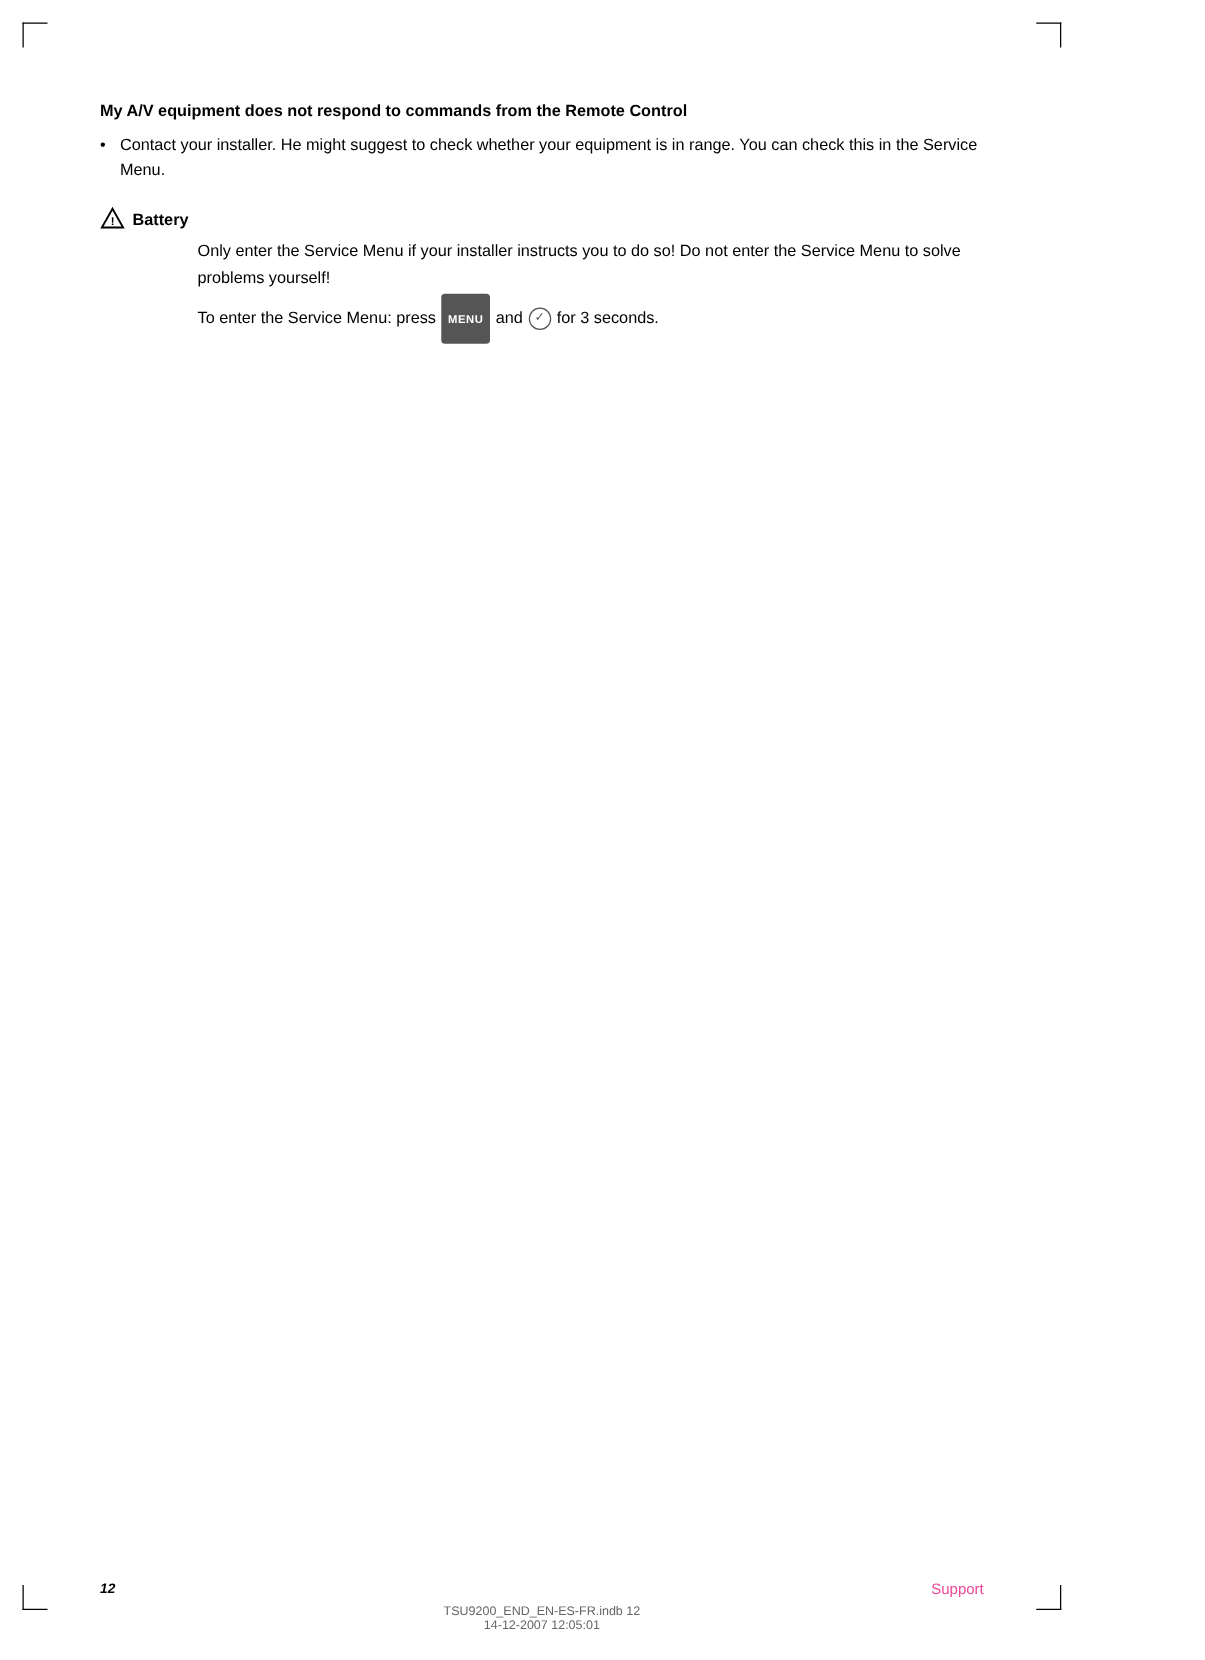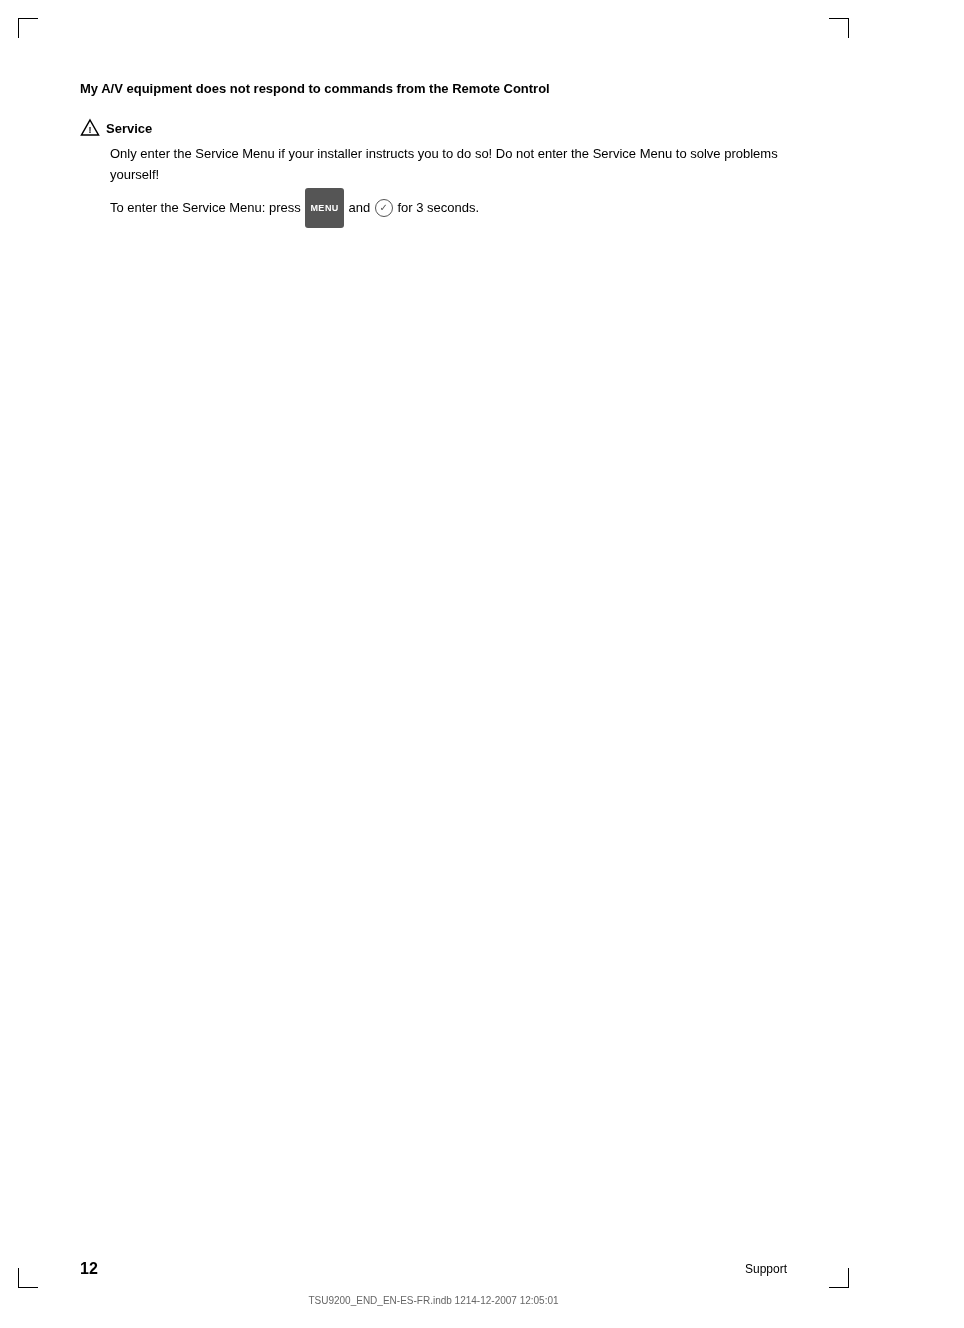--- a/index.html
+++ b/index.html
@@ -114,20 +114,21 @@
       flex-shrink: 0;
     }
 
     .warning-content {
       font-size: 13px;
       line-height: 1.6;
     }
 
     .warning-content p {
       margin-bottom: 2px;
+      margin-left: 48px;
     }
 
     
     .btn-badge {
       display: inline-flex;
       align-items: center;
       justify-content: center;
       background: #555555;
       color: #ffffff;
       font-size: 9px;
@@ -162,66 +163,71 @@
       left: 80px;
       right: 80px;
       display: flex;
       justify-content: space-between;
       align-items: center;
       font-size: 12px;
     }
 
     .page-number {
       font-weight: bold;
-      font-size: 16px;
+      font-size: 11px;
+      font-style: italic;
     }
 
     .footer-label {
       font-size: 12px;
-      color: #000000;
+      color: #ec4899;
     }
 
     
     .file-info-bar {
       position: absolute;
       bottom: 22px;
       left: 80px;
       right: 80px;
       display: flex;
-      justify-content: center;
+      justify-content: flex-start;
       align-items: center;
       font-size: 10px;
       color: #666;
+      flex-direction: column;
     }
   </style>
 </head>
 <body>
 
 <div class="page-container">
 
   <div class="corner-mark corner-tl"></div>
   <div class="corner-mark corner-tr"></div>
   <div class="corner-mark corner-bl"></div>
   <div class="corner-mark corner-br"></div>
 
   <div class="main-content">
 
     <div class="section-heading">My A/V equipment does not respond to commands from the Remote Control</div>
 
     <ul class="bullet-list">
+      <li>
+        <span>Contact your installer. He might suggest to check whether your equipment is in range. You can check this in the Service Menu.</span>
+      </li>
     </ul>
 
     <div class="warning-box">
       <div class="warning-header">
 
         <svg class="warning-icon" viewBox="0 0 20 20" xmlns="http://www.w3.org/2000/svg">
           <path d="M10 2 L18.5 17 L1.5 17 Z" fill="none" stroke="#000" stroke-width="1.5"></path>
           <text x="10" y="15" text-anchor="middle" font-size="9" font-weight="bold" fill="#000">!</text>
         </svg>
-        <span>Service</span>
+        <span>Battery</span>
       </div>
 
       <div class="warning-content">
         <p>Only enter the Service Menu if your installer instructs you to do so! Do not enter the Service Menu to solve problems yourself!</p>
         <p>
           <span>To enter the Service Menu: press </span>
           <span class="btn-badge">MENU</span>
           <span> and </span>
           <span class="circle-check">✓</span>
           <span> for 3 seconds.</span>

